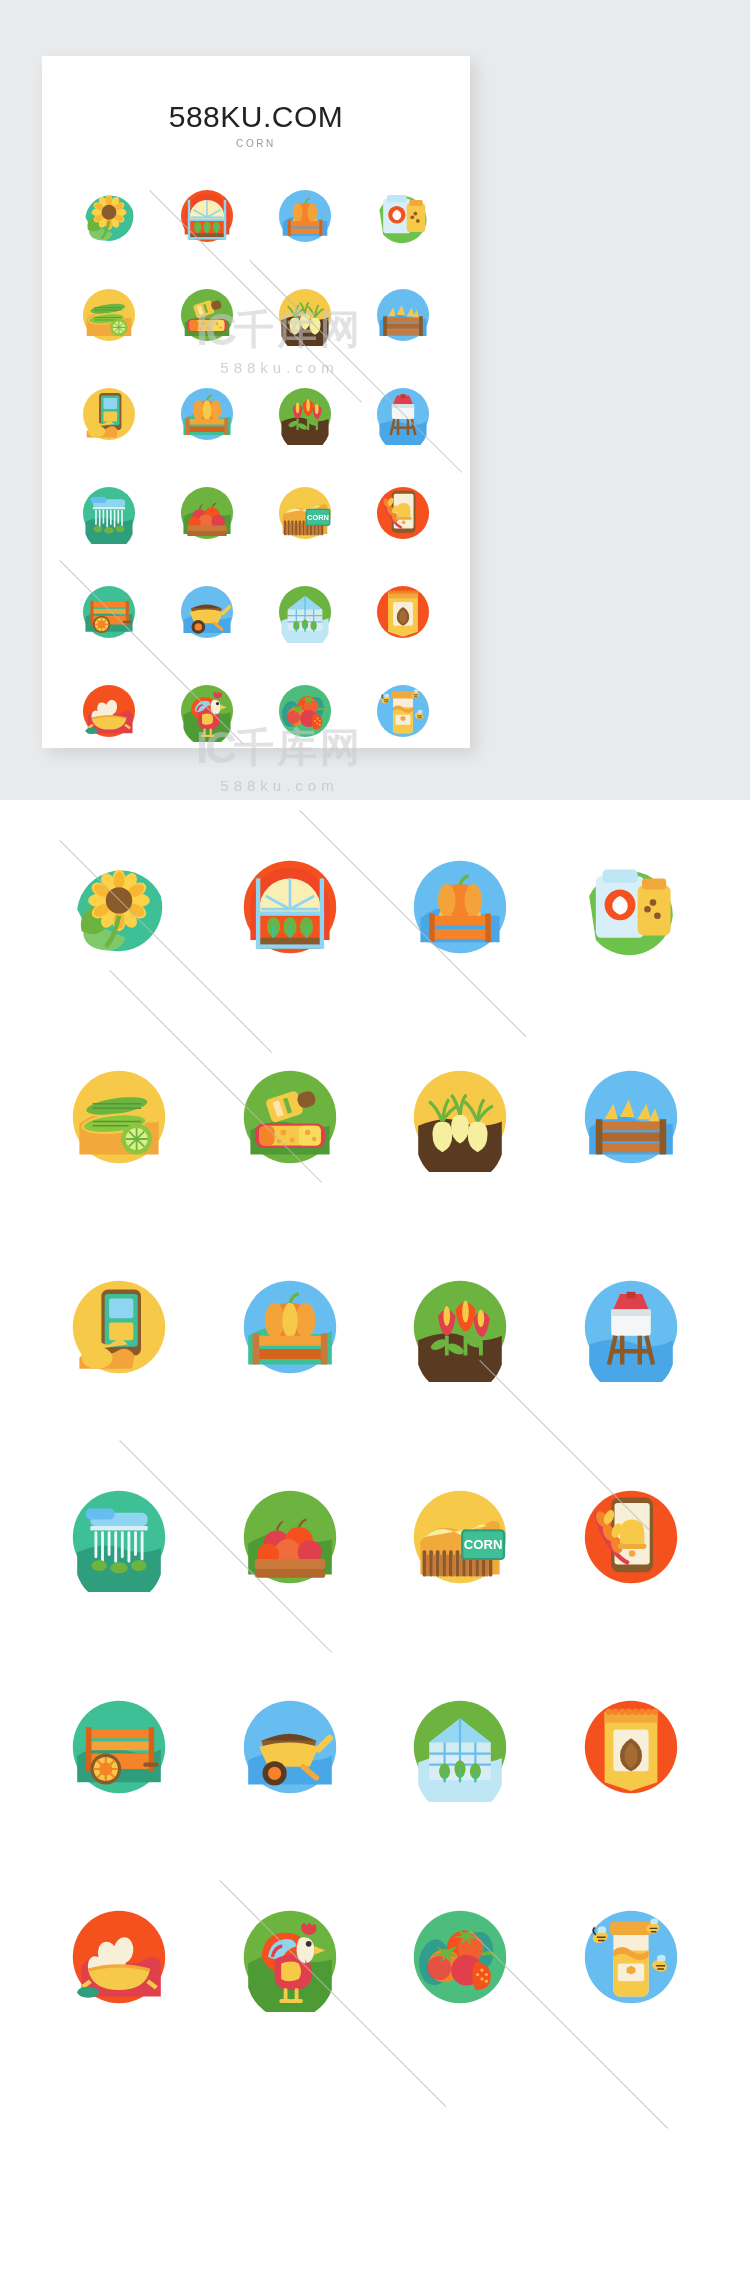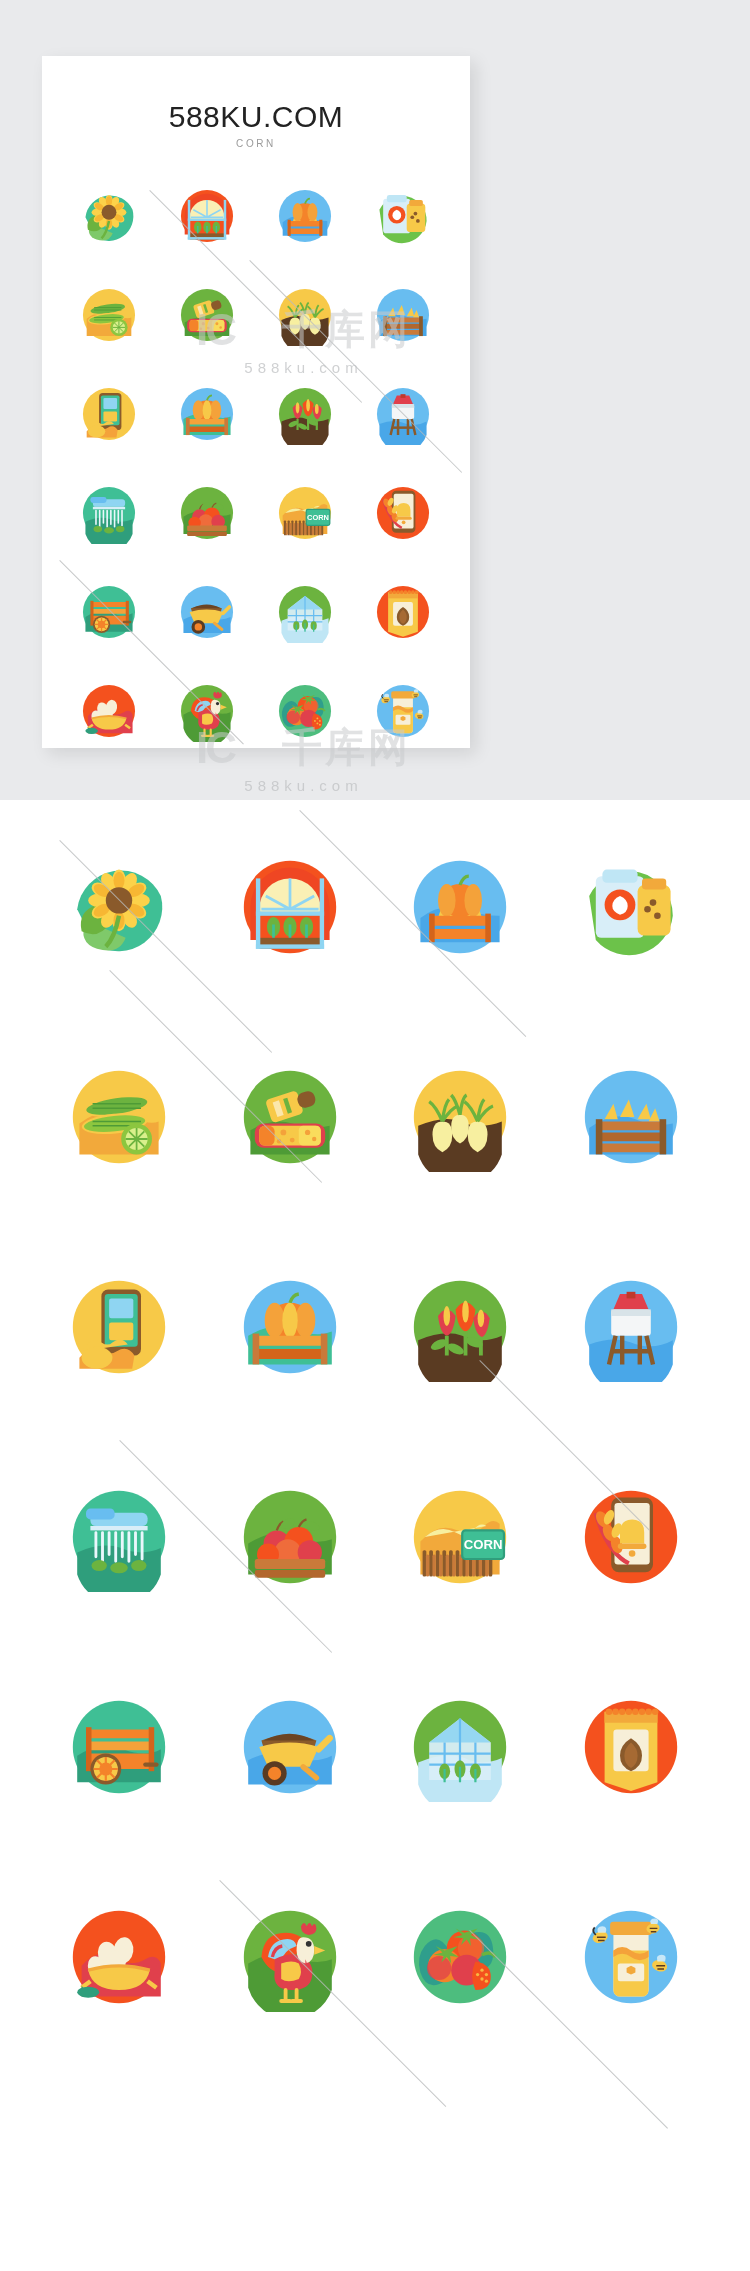--- a/index.html
+++ b/index.html
@@ -72,21 +72,20 @@
   .wm {
     position: absolute;
     pointer-events: none;
     user-select: none;
     z-index: 30;
   }
   .wm-logo {
     display: flex;
     align-items: center;
     opacity: .55;
-    gap: 48px;
   }
   .wm-ic {
     font-size: 44px;
     color: #c9cbcd;
     font-weight: 700;
     letter-spacing: -3px;
     font-family: "Liberation Sans", sans-serif;
   }
   .wm-cn {
     font-size: 40px;

